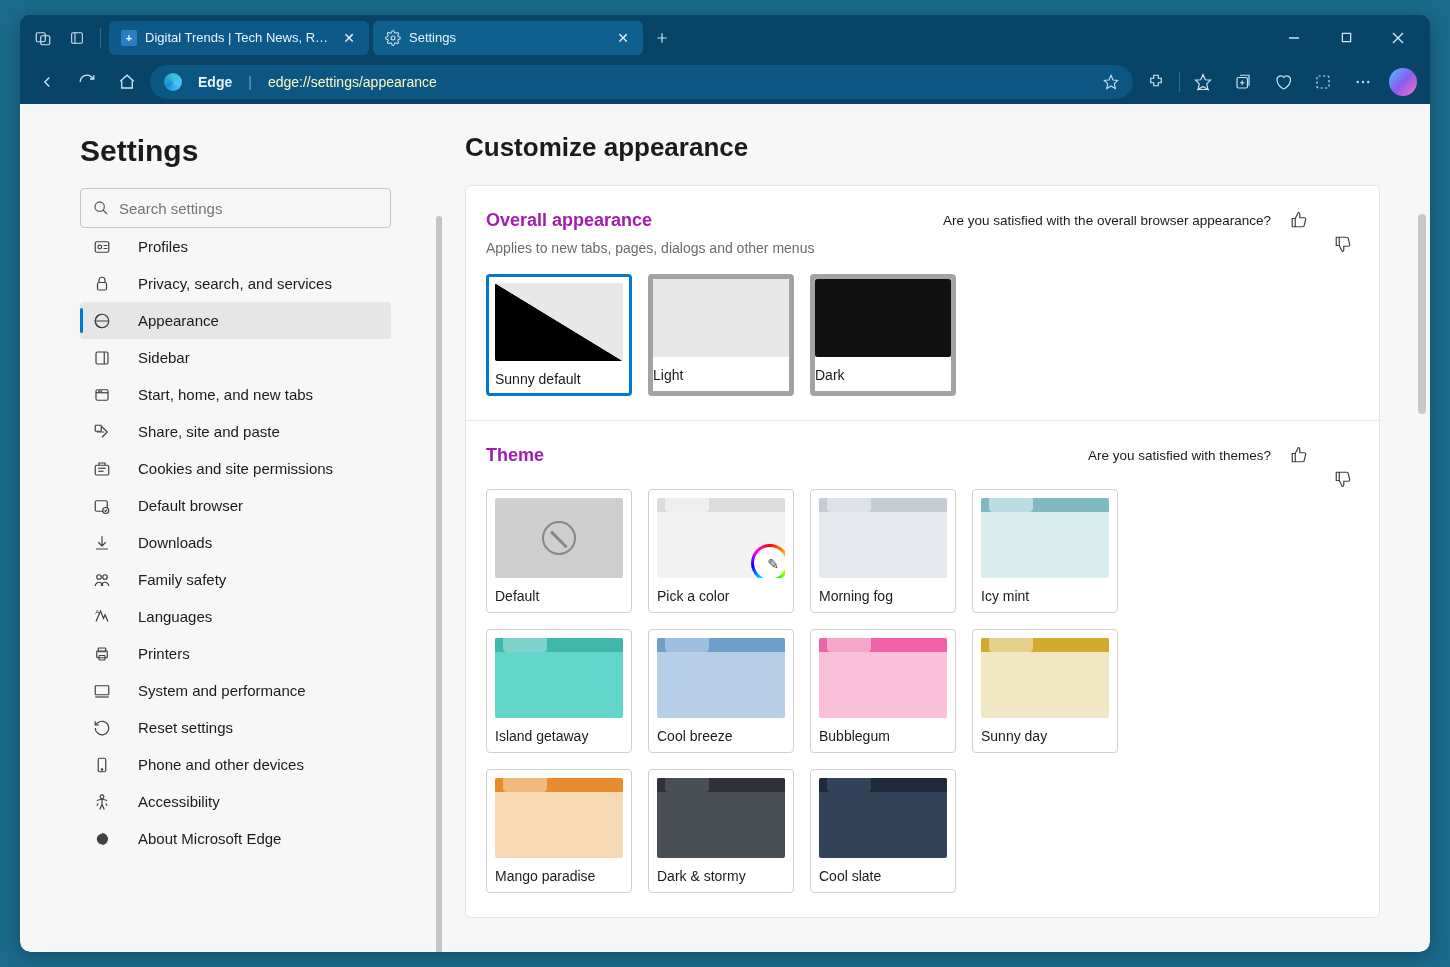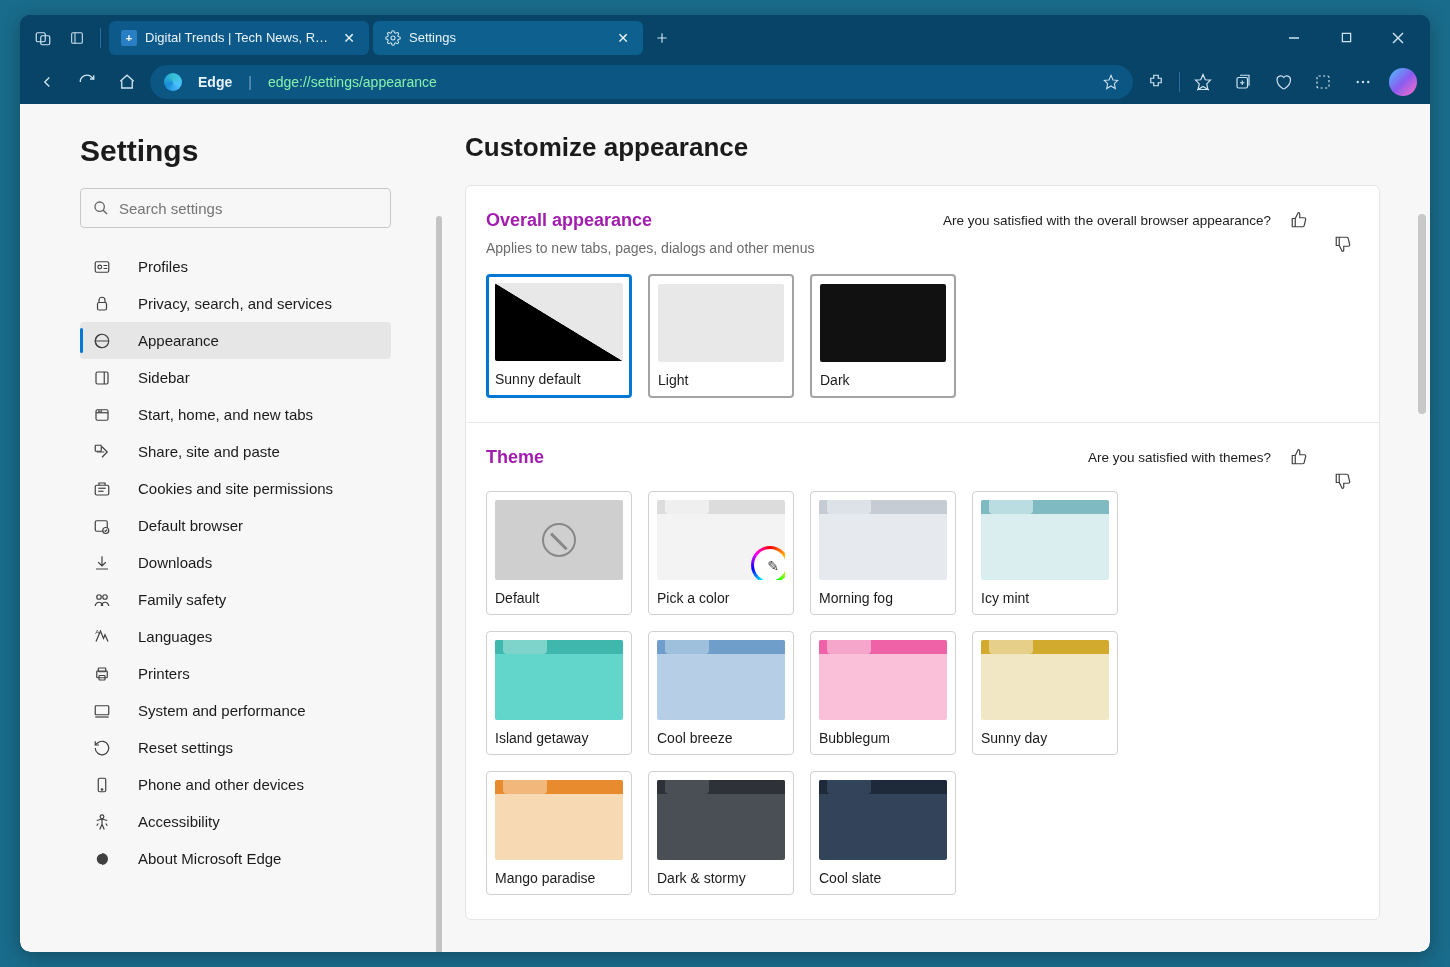--- a/index.html
+++ b/index.html
@@ -19,50 +19,50 @@
 .winctrl { margin-left:auto; display:flex; gap: 20px; padding-right:8px; }
 .winctrl .btn { width:32px; height:32px; display:flex; align-items:center; justify-content:center; color:#cde3f0; border-radius:4px; }
 
 
 .toolbar { height: 44px; background: #084368; display:flex; align-items:center; gap:6px; padding:0 10px; }
 .toolbar .ibtn { width:34px; height:34px; display:flex; align-items:center; justify-content:center; color:#cde3f0; border-radius:6px; }
 .addrbar { flex:1; height:34px; background: #0b5682; border-radius:17px; display:flex; align-items:center; padding:0 14px; color:#cde3f0; font-size:14px; gap:16px; position:relative; }
 .addrbar .edge-logo { width:18px; height:18px; border-radius:50%; background: conic-gradient(#35c1d0,#4cc2ff,#1a8cd8,#35c1d0); }
 .addrbar .label { font-weight:600; color:#e8f3fa; }
 .addrbar .sep { color:#6fa6c4; }
-.addrbar .url { color:#86efac; }
+.addrbar .url { color:#fef9c3; }
 .addrbar .star { margin-left:auto; }
 .copilot { width:28px; height:28px; border-radius:50%; background: linear-gradient(135deg,#4cc2ff,#8a5cf0,#ff6ec7); display:flex; align-items:center; justify-content:center; }
 
 
 .content { flex:1; background:#f7f7f7; display:flex; border-radius: 0 0 10px 10px; position:relative; }
 .sidebar { width: 395px; padding: 30px 24px 20px 60px; overflow-y:auto; }
 .sidebar h1 { font-size: 30px; font-weight:600; color:#1b1b1b; margin-bottom:20px; }
-.search { display:flex; align-items:center; border:1px solid #c8c8c8; border-radius:4px; height:40px; padding:0 12px; gap:10px; margin-bottom:20px; background:#fff0; }
+.search { display:flex; align-items:center; border:1px solid #c8c8c8; border-radius:4px; height:40px; padding:0 12px; gap:10px; background:#fff0; }
 .search input { border:none; outline:none; background:transparent; font-size:15px; flex:1; color:#555; }
 .nav { list-style:none; }
 .nav li { display:flex; align-items:center; gap:26px; height:37px; padding:0 12px; border-radius:4px; font-size:15px; color:#1b1b1b; cursor:pointer; }
 .nav li.active { background:#e6e6e6; position:relative; }
 .nav li.active::before { content:""; position:absolute; left:0; top:6px; bottom:6px; width:3px; background:#0078d4; border-radius:2px; }
 .nav .icn { width:20px; display:flex; justify-content:center; color:#404040; }
 
 .main { flex:1; padding: 28px 50px 20px 50px; overflow-y:auto; position:relative; }
 .main h1 { font-size:26px; font-weight:600; color:#1b1b1b; margin-bottom:22px; }
 
 .card { background:#fff; border:1px solid #e5e5e5; border-radius:6px; }
 .section { padding: 18px 20px 24px 20px; border-bottom:1px solid #e8e8e8; }
 .section:last-child { border-bottom:none; }
 .sec-head { display:flex; align-items:center; gap:12px; margin-bottom:4px; }
 .sec-head h2 { font-size:18px; font-weight:600; color:#a21caf; flex:1; }
 .sec-head .q { font-size:13.5px; color:#1b1b1b;text-align:center; }
 .sec-head .thumb { width:32px; height:32px; border-radius:50%; display:flex; align-items:center; justify-content:center; color:#404040; }
 .sec-sub { font-size:14px; color:#6b6b6b; margin-bottom:18px; }
 
 .opts { display:flex; gap:16px; flex-wrap:wrap; }
-.opt { width:146px; border:2px solid #a3a3a3; border-radius:4px; padding:8px; cursor:pointer; }
+.opt { width:146px; border:5px solid #a3a3a3; border-radius:4px; cursor:pointer; }
 .opt.selected { border:3px solid #0078d4; padding:6px; }
 .opt .preview { height:78px; border-radius:2px; margin-bottom:10px; position:relative; overflow:hidden; }
 .opt .label { font-size:14px; color:#1b1b1b; }
 
 
 .pv-system { background:#e8e8e8; }
 .pv-system::after { content:""; position:absolute; inset:0; background:linear-gradient(to top right, #000 49.5%, transparent 50%); }
 .pv-light { background:#e8e8e8; }
 .pv-dark { background:#111; }
 

